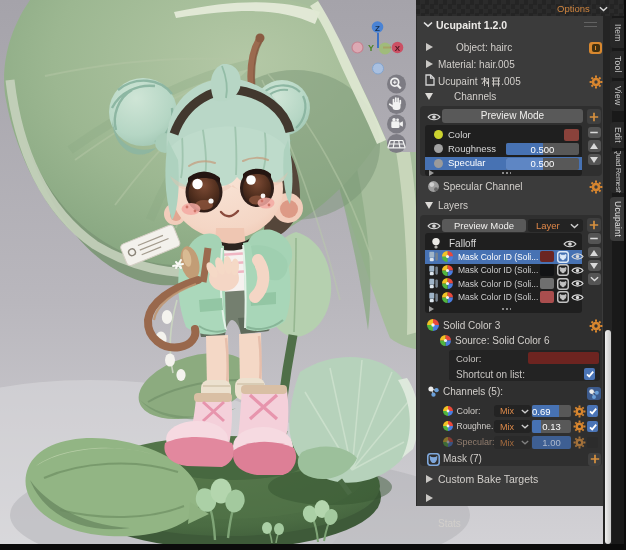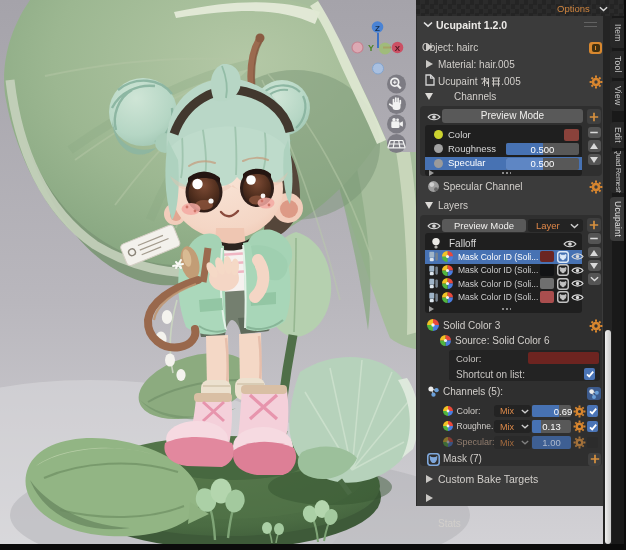--- a/index.html
+++ b/index.html
@@ -351,21 +351,21 @@
 <div class="a" style="left:416px;top:16px;width:187px;height:490px;background:#3b3b3b;border-left:1px solid #2c2c2c;box-sizing:border-box"></div>
 
 <svg class="a" style="left:423px;top:21px" width="10" height="7">
       <use href="#chev" stroke="#e3e3e3"></use>
     </svg>
 <div class="t" style="left:436px;top:19.5px;font-weight:bold;font-size:10.5px;color:#eceae7">Ucupaint 1.2.0</div>
 <div class="a" style="left:584px;top:22px;width:13px;height:1.2px;background:#626262"></div>
 <div class="a" style="left:584px;top:25.5px;width:13px;height:1.2px;background:#626262"></div>
 
 <div class="tr trr" style="left:426px;top:43px"></div>
-<div class="t" style="left:422px;top:42.5px">Object: hairc</div>
+<div class="t" style="left:456px;top:42.5px">Object: hairc</div>
 <div class="btn" style="left:589px;top:42px;width:13px;height:12px;background:#d8882f"></div>
 <div class="a" style="left:591.5px;top:44px;width:8px;height:7.5px;background:#42300f;border-radius:2px"></div>
 <div class="a" style="left:594.8px;top:45.5px;width:1.6px;height:4.5px;background:#d8882f"></div>
 
 <div class="tr trr" style="left:426px;top:60px"></div>
 <div class="t" style="left:438px;top:59.5px">Material: hair.005</div>
 
 <svg class="a" style="left:424px;top:74px" width="12" height="12">
       <use href="#fileic"></use>
     </svg>
@@ -555,21 +555,21 @@
     </svg>
 <div class="t" style="left:456.5px;top:406.5px;font-size:9px;color:#d0cdc9">Color:</div>
 <div class="btn" style="left:493.5px;top:404.5px;width:37.5px;height:12.5px;background:#232323"></div>
 <div class="t" style="left:500px;top:407px;font-size:9px;color:#dd8a4a">Mix</div>
 <svg class="a" style="left:521px;top:408.5px" width="8" height="5">
       <use href="#chev" stroke="#cfcfcf"></use>
     </svg>
 <div class="seg" style="left:532px;top:404.5px;width:39px;height:12.5px;background:#585858;overflow:hidden">
       <div style="width:27px;height:13px;background:#4772b3"></div>
     </div>
-<div class="t" style="left:532px;top:406.5px;width:62px;text-align:center;font-size:9.5px;color:#fff">0.69</div>
+<div class="t" style="left:532px;top:406.5px;width:62px;text-align:left;font-size:9.5px;color:#fff">0.69</div>
 <svg class="a" style="left:572.5px;top:404.5px" width="13" height="13">
       <use href="#gear" stroke="#d8862f"></use>
     </svg>
 <div class="seg" style="left:586.5px;top:405px;width:11.5px;height:11.5px;background:#4a74b6"></div>
 <svg class="a" style="left:587.5px;top:406px" width="10" height="10">
       <use href="#chk"></use>
     </svg>
 
 <svg class="a" style="left:442.5px;top:421px" width="10" height="10">
       <use href="#wheel"></use>

